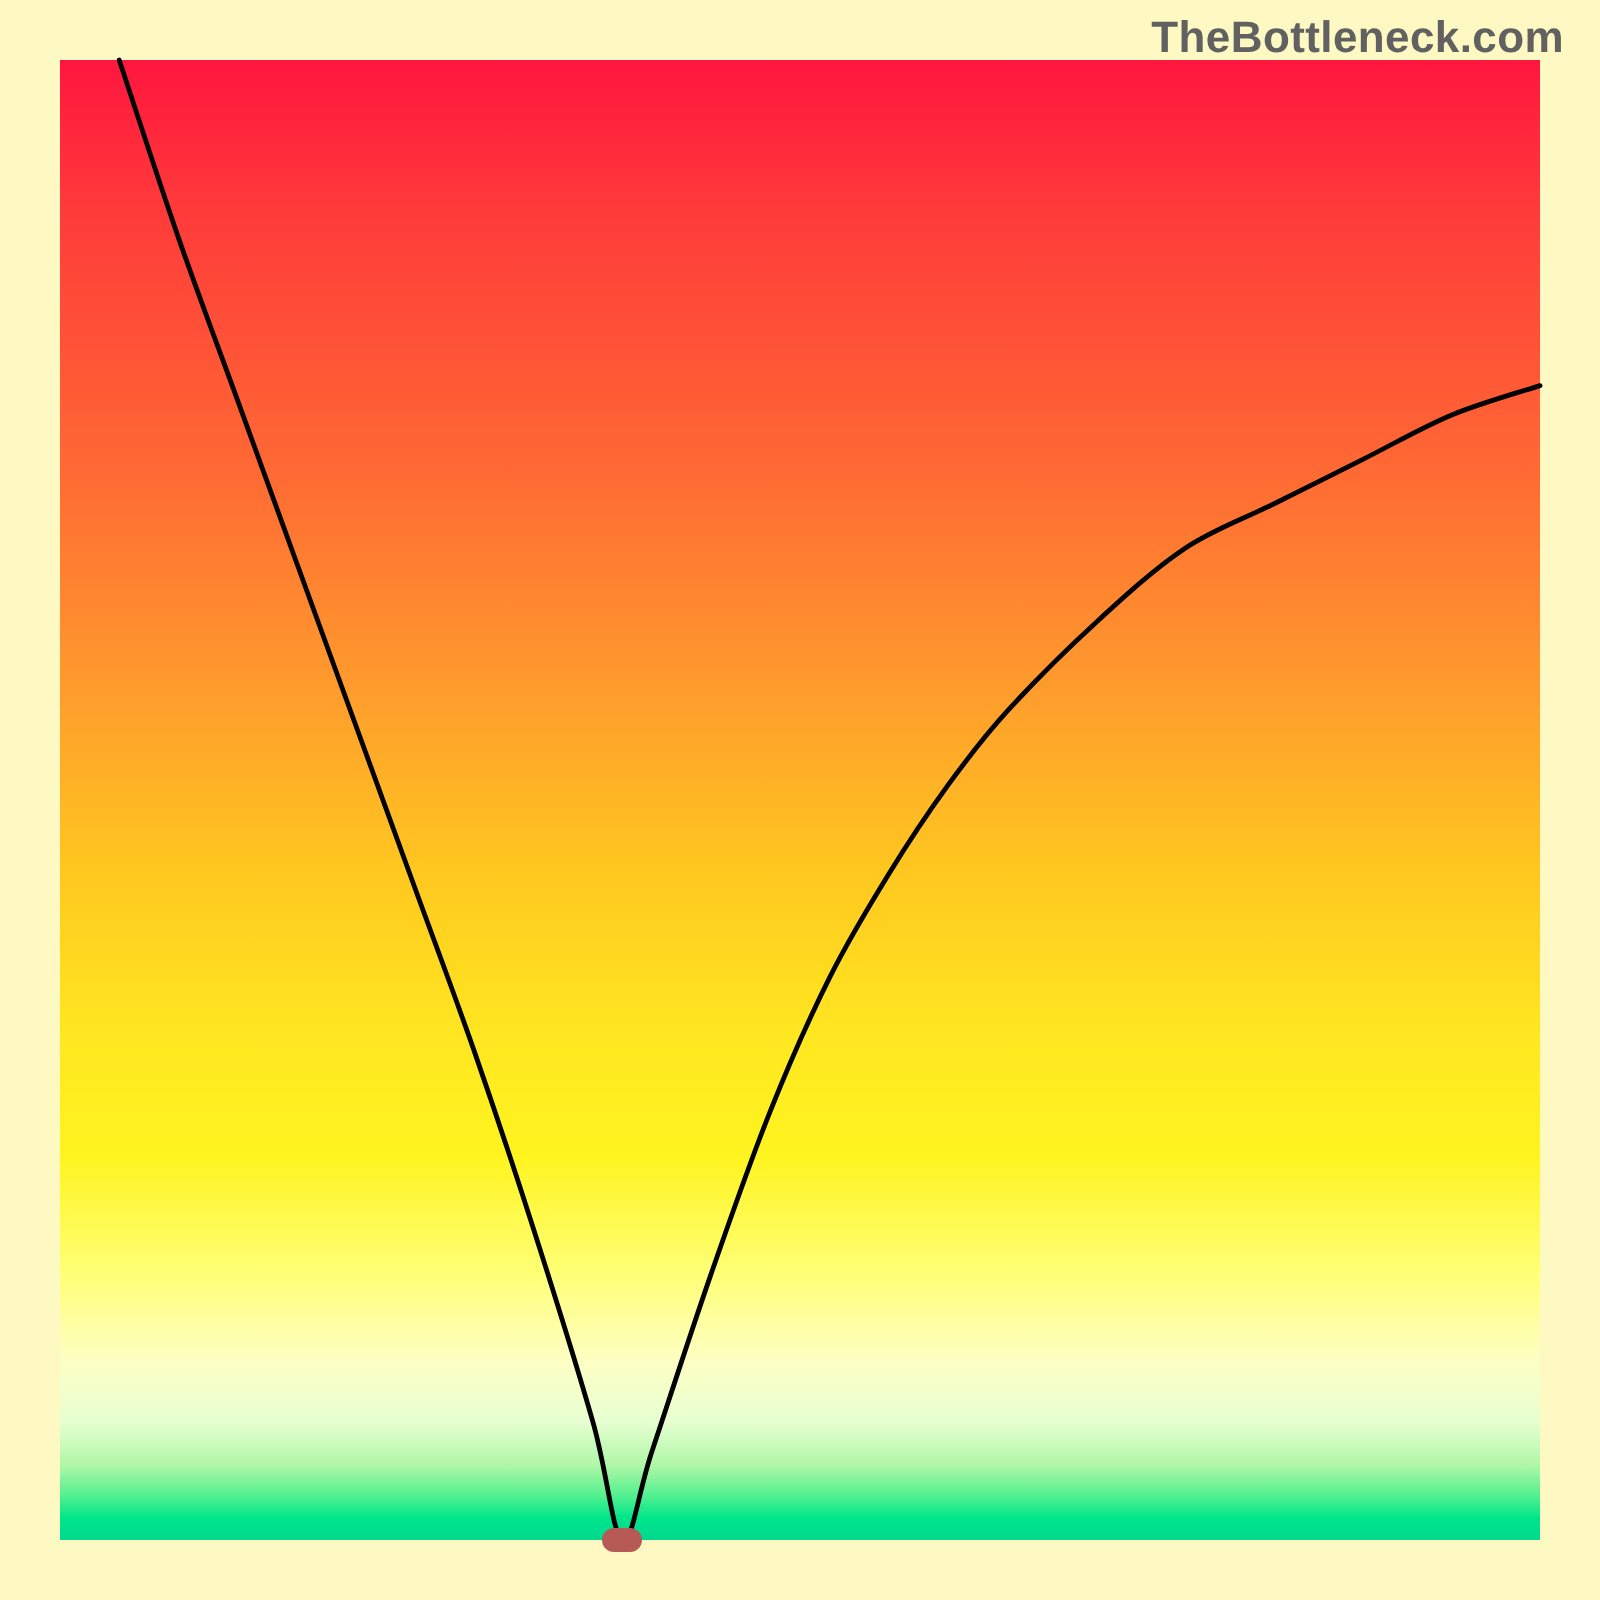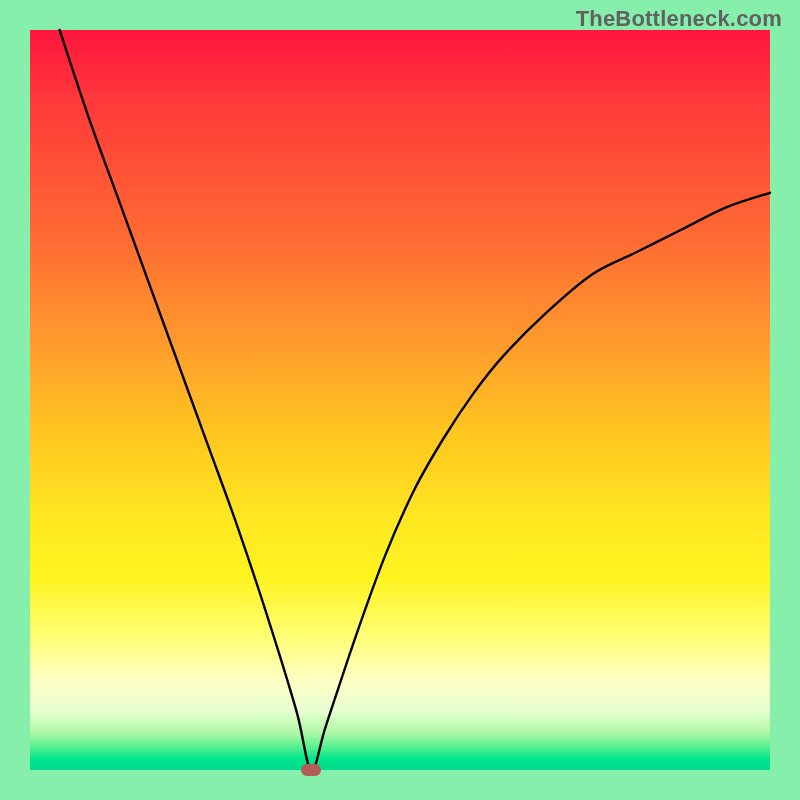--- a/index.html
+++ b/index.html
@@ -8,21 +8,21 @@
     width: 800px;
     height: 800px;
     overflow: hidden;
     background: #000;
     font-family: Arial, Helvetica, sans-serif;
   }
   .frame {
     position: relative;
     width: 800px;
     height: 800px;
-    background: #86efac;
+    background: #fef9c3;
   }
   .plot-area {
     position: absolute;
     left: 30px;
     top: 30px;
     width: 740px;
     height: 740px;
     
     background: linear-gradient(
       to bottom,

